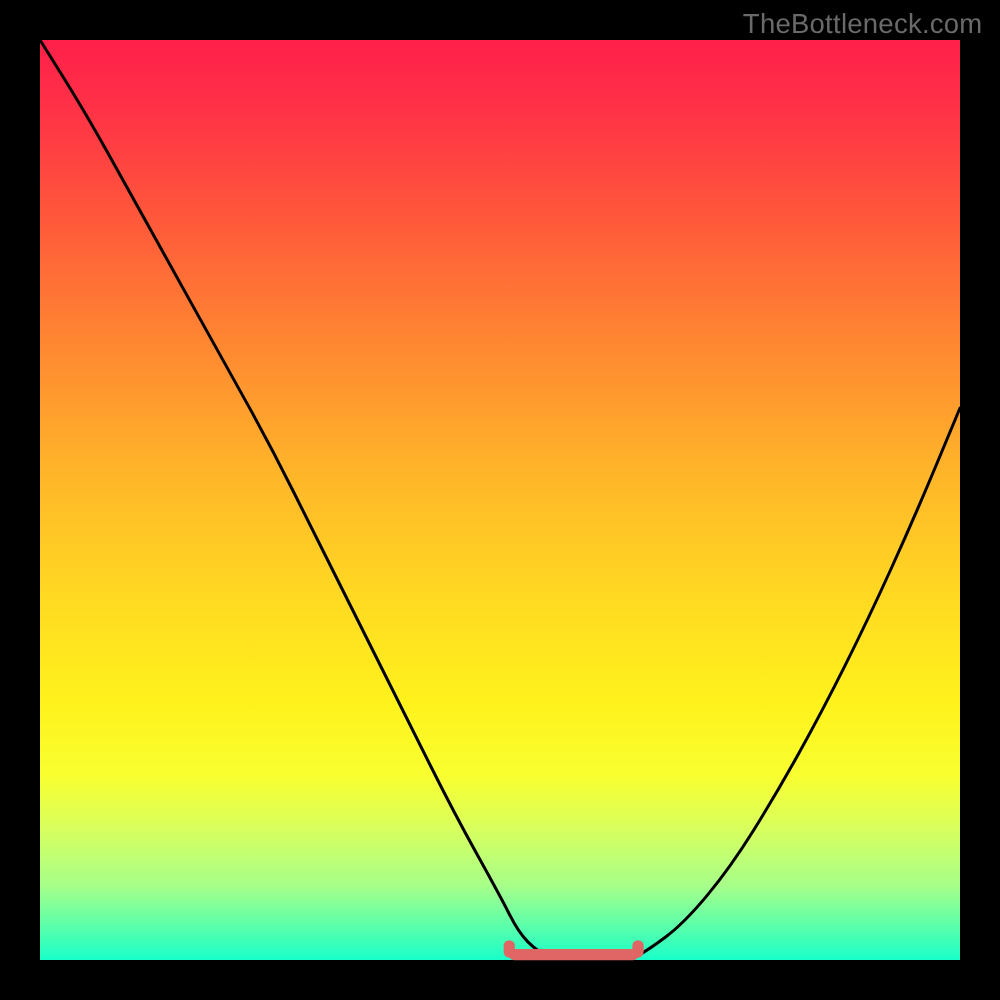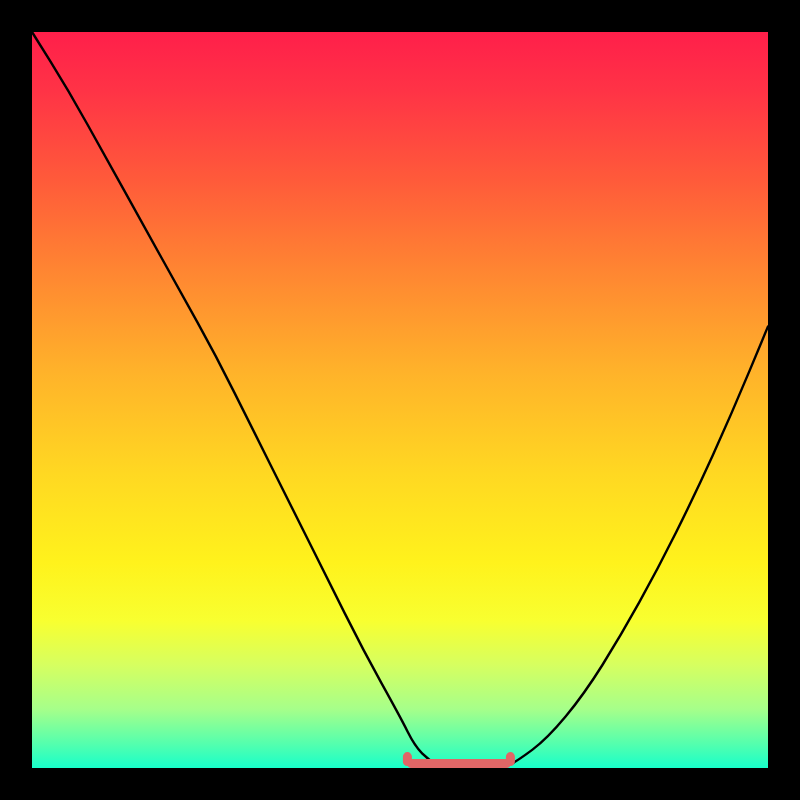--- a/index.html
+++ b/index.html
@@ -57,20 +57,21 @@
     width: 736px;
     height: 736px;
     overflow: visible;
   }
 </style>
 </head>
 <body>
 
 <div class="frame">
 
+  <div class="watermark">TheBottleneck.com</div>
 
   <div class="plot">
     <svg class="curve" viewBox="0 0 736 736" preserveAspectRatio="none">
       <path fill="none" stroke="#000" stroke-width="2.4" stroke-linecap="round" d="M 0.0 0.0 Q 0.0 0.0 18.4 29.4 Q 36.8 58.9 55.2 92.0 Q 73.6 125.1 92.0 158.2 Q 110.4 191.4 128.8 224.5 Q 147.2 257.6 165.6 290.7 Q 184.0 323.8 202.4 360.6 Q 220.8 397.4 239.2 434.2 Q 257.6 471.0 276.0 507.8 Q 294.4 544.6 312.8 581.4 Q 331.2 618.2 349.6 651.4 Q 368.0 684.5 375.4 699.2 Q 382.7 713.9 390.1 721.3 Q 397.4 728.6 404.8 732.3 Q 412.2 736.0 419.5 736.0 Q 426.9 736.0 434.2 736.0 Q 441.6 736.0 449.0 736.0 Q 456.3 736.0 463.7 736.0 Q 471.0 736.0 478.4 732.3 Q 485.8 728.6 500.5 717.6 Q 515.2 706.6 533.6 684.5 Q 552.0 662.4 570.4 633.0 Q 588.8 603.5 607.2 570.4 Q 625.6 537.3 644.0 500.5 Q 662.4 463.7 680.8 423.2 Q 699.2 382.7 717.6 338.6 T 736.0 294.4" id="curvePath"></path>
       <path fill="none" stroke-linecap="round" d="M 375.4 724.6 L 375.4 729.6 M 379.4 731.6 L 474.4 731.6 M 478.4 724.6 L 478.4 729.6" id="bottomMarker" stroke="#e06666" stroke-width="9"></path>
     </svg>
   </div>
 
 </div>
 

